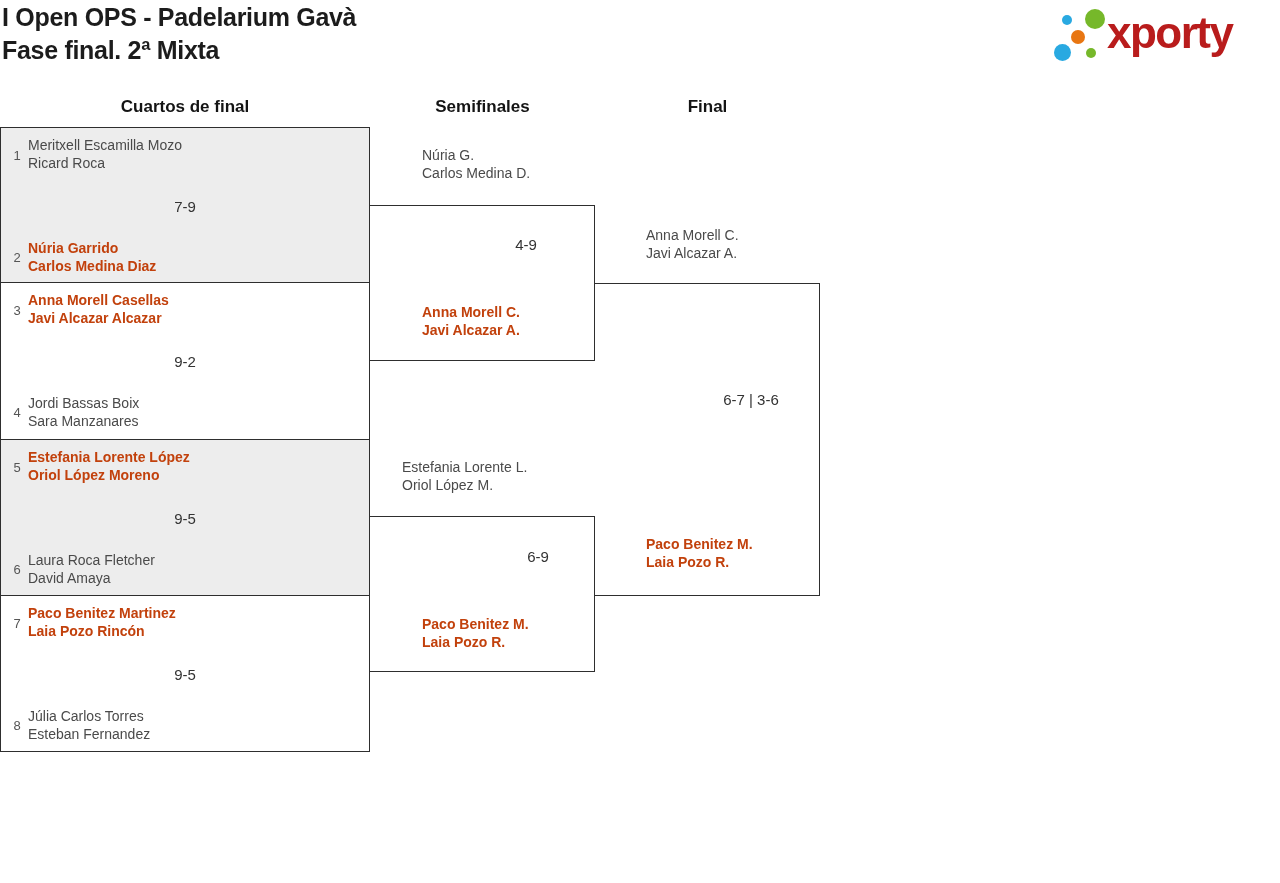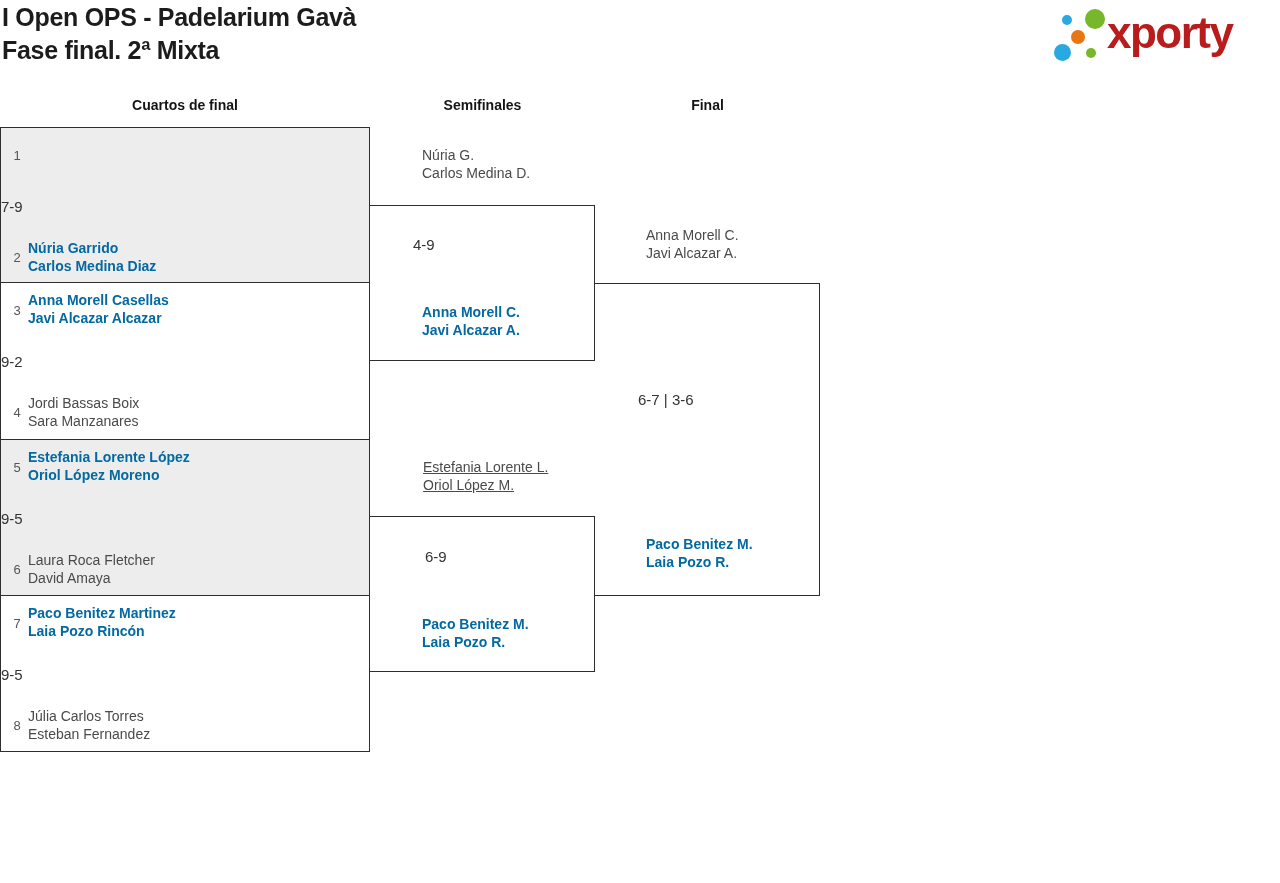--- a/index.html
+++ b/index.html
@@ -13,21 +13,21 @@
   .logo{position:absolute;left:1048px;top:0;width:232px;height:72px;}
   .dot{position:absolute;border-radius:50%;}
   .d-blue-sm{left:14px;top:15px;width:10px;height:10px;background:#29a9e1;}
   .d-green-lg{left:37px;top:9px;width:20px;height:20px;background:#76b82a;}
   .d-orange{left:23px;top:30px;width:14px;height:14px;background:#e87612;}
   .d-blue-lg{left:6px;top:44px;width:17px;height:17px;background:#29a9e1;}
   .d-green-sm{left:38px;top:48px;width:10px;height:10px;background:#76b82a;}
   .logo-text{position:absolute;left:59px;top:0;font-size:44px;line-height:66px;
              font-weight:800;color:#b91c1c;letter-spacing:-1.5px;}
   
-  .round-header{position:absolute;top:97px;text-align:center;font-size:14px;
+  .round-header{position:absolute;top:97px;text-align:center;font-size:17px;
                 font-weight:700;color:#141414;}
   .rh-qf{left:0;width:370px;}
   .rh-sf{left:370px;width:225px;}
   .rh-f{left:595px;width:225px;}
   
   .qf-container{position:absolute;left:0;top:127px;width:370px;height:625px;
                 border:1px solid #2e2e2e;box-sizing:border-box;}
   .qf-match{position:relative;box-sizing:border-box;}
   .qm1{height:155px;border-bottom:1px solid #2e2e2e;background:#ededed;}
   .qm2{height:157px;border-bottom:1px solid #2e2e2e;background:#ffffff;}
@@ -35,35 +35,35 @@
   .qm4{height:155px;background:#ffffff;}
   .sf-box{position:absolute;left:369px;width:226px;height:156px;box-sizing:border-box;
           border:1px solid #2e2e2e;border-left:none;background:transparent;}
   .sf-box.sf1{top:205px;}
   .sf-box.sf2{top:516px;}
   .final-box{position:absolute;left:594px;top:283px;width:226px;height:313px;
              box-sizing:border-box;border:1px solid #2e2e2e;border-left:none;
              background:transparent;}
   
   .team{font-size:14px;line-height:18px;color:#4a4a4a;white-space:nowrap;}
-  .team.winner{font-weight:700;color:#0369a1;}
+  .team.winner{font-weight:700;color:#c2410c;}
   .seed{position:absolute;left:8px;width:16px;text-align:center;
         font-size:13px;line-height:15px;color:#555555;}
   .seed.sa{top:20px;}
   .seed.sb{top:122px;}
   .team.ta{position:absolute;left:27px;top:8px;}
   .team.tb{position:absolute;left:27px;top:111px;}
   .score{position:absolute;font-size:15px;line-height:18px;color:#333333;
-         text-align:left;white-space:nowrap;}
+         text-align:center;white-space:nowrap;}
   .qscore{left:0;right:0;top:70px;}
   .abs{position:absolute;margin-left:44px;}
   .sf1-ta{left:378px;top:146px;}
   .sf1-sc{left:369px;width:226px;top:236px;}
   .sf1-tb{left:378px;top:303px;}
-  .sf2-ta{left:379px;top:458px;text-decoration:underline;}
+  .sf2-ta{left:358px;top:458px;}
   .sf2-sc{left:369px;width:226px;top:548px;padding-left:12px;}
   .sf2-tb{left:378px;top:615px;}
   .f-ta{left:602px;top:226px;}
   .f-sc{left:594px;width:226px;top:391px;}
   .f-tb{left:602px;top:535px;}
 </style>
 </head>
 <body>
 
 <div class="page">
@@ -83,20 +83,24 @@
   </div>
 
   <div class="round-header rh-qf">Cuartos de final</div>
   <div class="round-header rh-sf">Semifinales</div>
   <div class="round-header rh-f">Final</div>
 
   <div class="qf-container">
 
     <div class="qf-match qm1">
       <div class="seed sa">1</div>
+      <div class="team ta">
+        <div>Meritxell Escamilla Mozo</div>
+        <div>Ricard Roca</div>
+      </div>
       <div class="score qscore">7-9</div>
       <div class="seed sb">2</div>
       <div class="team tb winner">
         <div>Núria Garrido</div>
         <div>Carlos Medina Diaz</div>
       </div>
     </div>
 
     <div class="qf-match qm2">
       <div class="seed sa">3</div>

